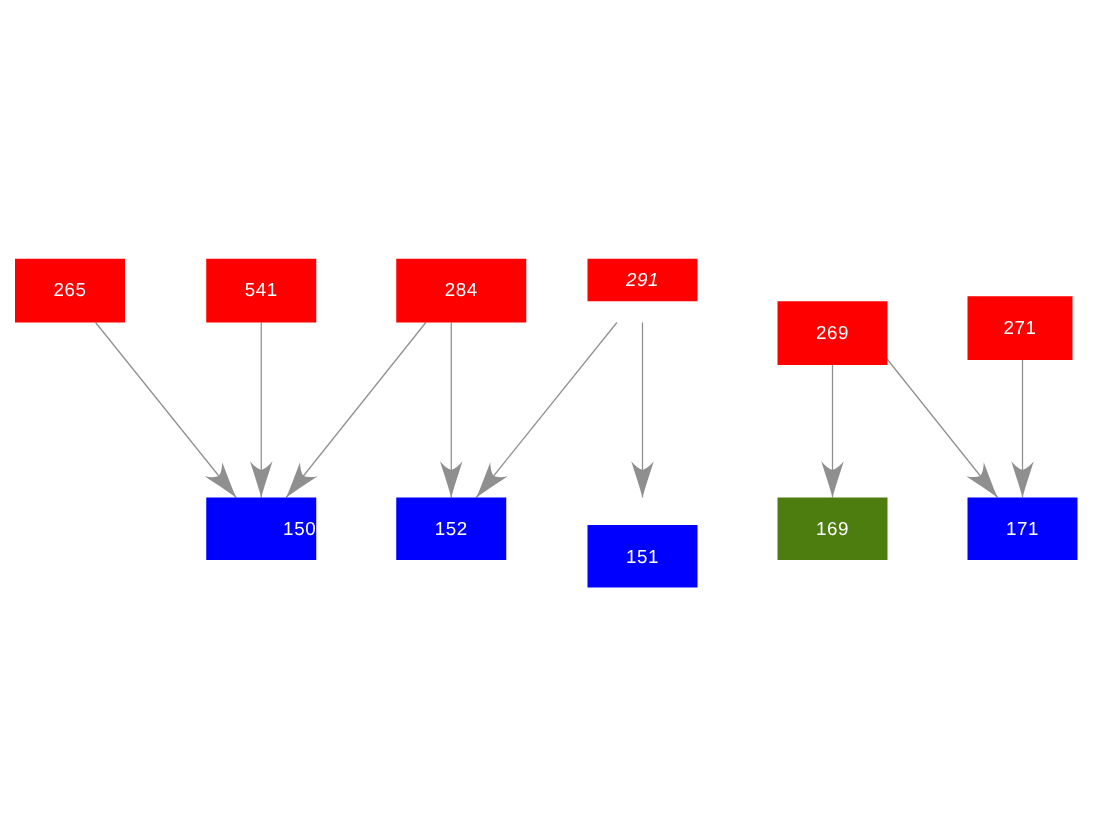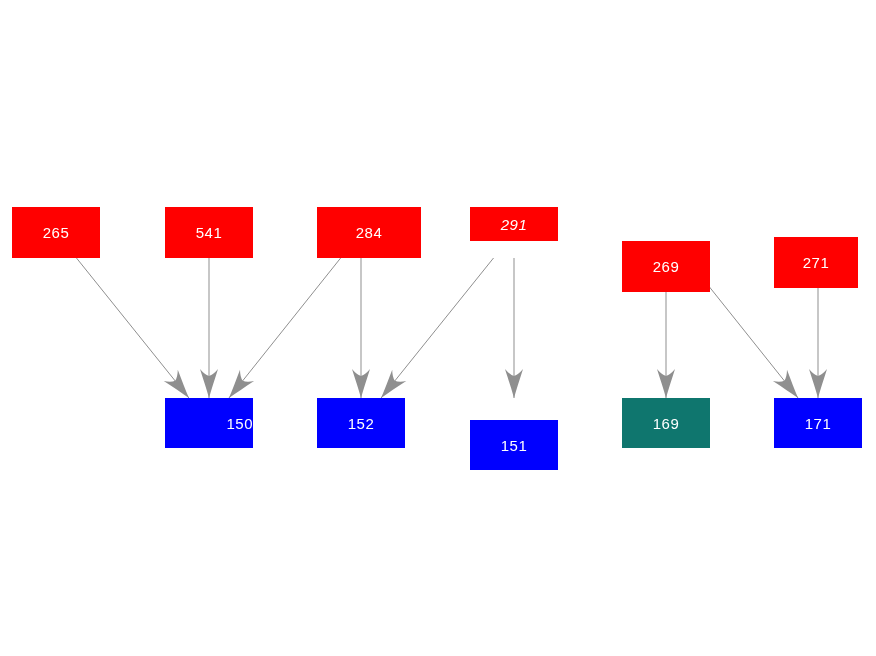--- a/index.html
+++ b/index.html
@@ -99,19 +99,19 @@
     </div>
     <div class="node" style="left: 165px; top: 398px; width: 88px; height: 50px; background: rgb(0, 0, 255); justify-content: flex-end;">
       <span>150</span>
     </div>
     <div class="node" style="left: 317px; top: 398px; width: 88px; height: 50px; background: rgb(0, 0, 255);">
       <span>152</span>
     </div>
     <div class="node" style="left: 470px; top: 420px; width: 88px; height: 50px; background: rgb(0, 0, 255);">
       <span>151</span>
     </div>
-    <div class="node" style="left: 622px; top: 398px; width: 88px; height: 50px; background: #0f766e;">
+    <div class="node" style="left: 622px; top: 398px; width: 88px; height: 50px; background: #4d7c0f;">
       <span>169</span>
     </div>
     <div class="node" style="left: 774px; top: 398px; width: 88px; height: 50px; background: rgb(0, 0, 255);">
       <span>171</span>
     </div>
   </div>
 
 </body></html>

